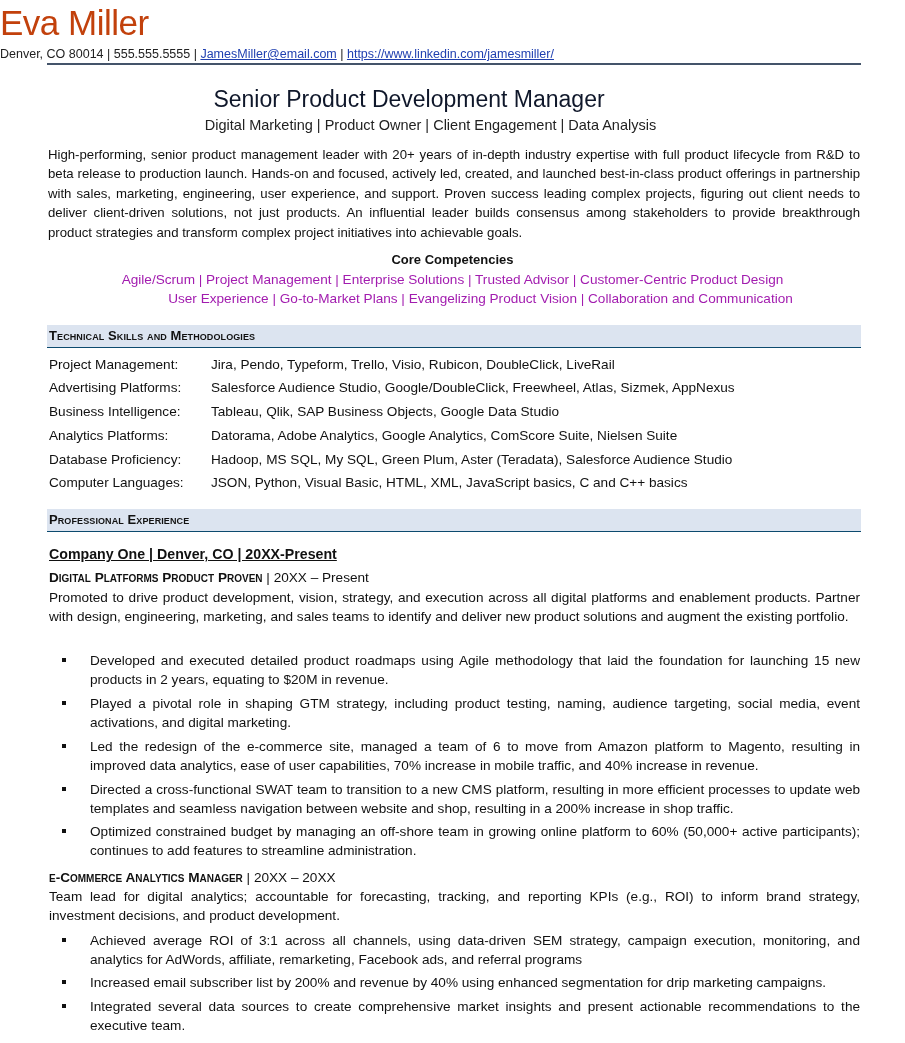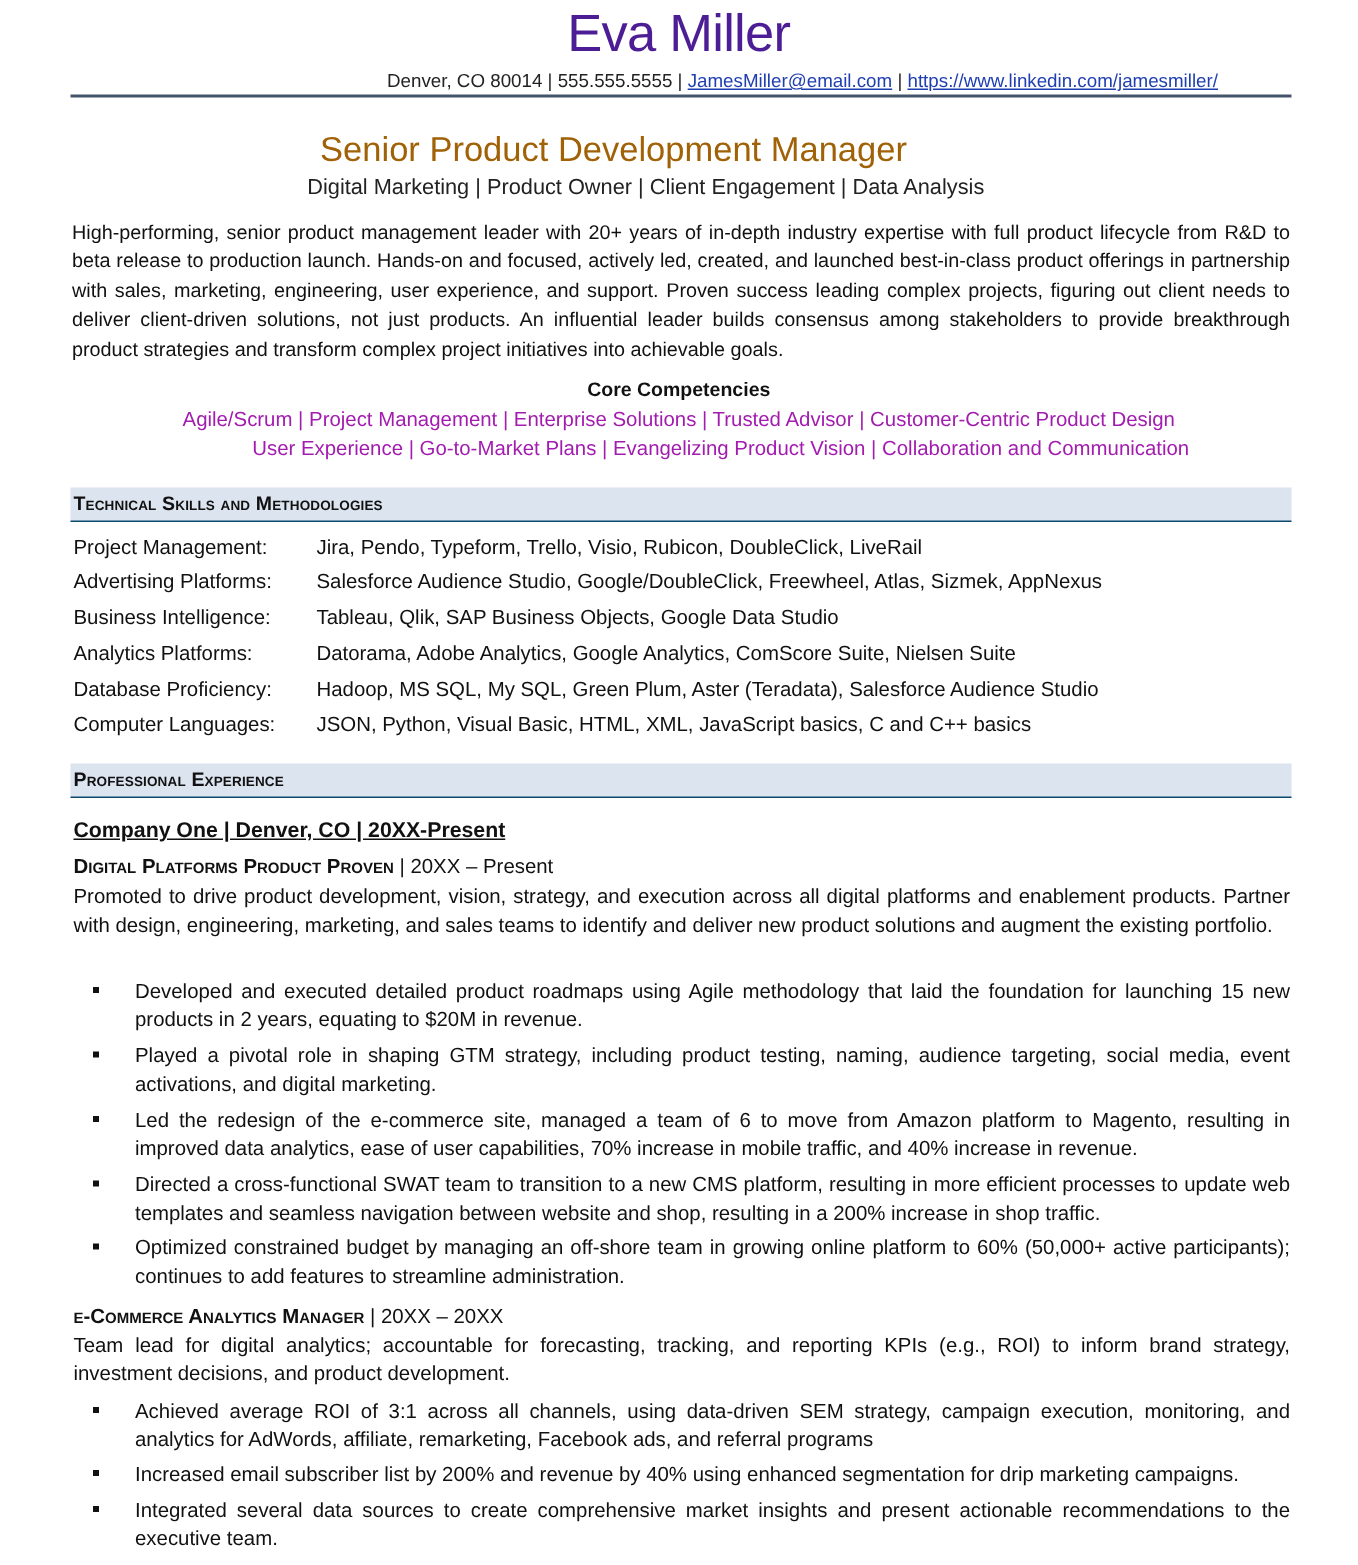--- a/index.html
+++ b/index.html
@@ -1,22 +1,22 @@
 <!DOCTYPE html>
 <html><head>
 <meta charset="utf-8">
 <style>
   html, body { margin: 0; padding: 0; background: #ffffff; }
   body { width: 905px; height: 1043px; overflow: hidden; font-family: "Liberation Sans", "DejaVu Sans", sans-serif; color: #111; }
   .page { position: relative; width: 905px; }
-  .name { position: absolute; top: 2px; left: 0; width: 905px; text-align: center; font-size: 35px; line-height: 42px; color: #4c1d95; letter-spacing: -0.5px; }
-  .contact { position: absolute; top: 46px; left: 0; width: 812px; text-align: right; font-size: 12.5px; line-height: 16px; color: #222; }
+  .name { position: absolute; top: 2px; left: 0; width: 905px; font-size: 35px; line-height: 42px; color: #c2410c; letter-spacing: -0.5px; }
+  .contact { position: absolute; top: 46px; left: 0; width: 812px; text-align: left; font-size: 12.5px; line-height: 16px; color: #222; }
   .contact a { color: #1f3fb0; text-decoration: underline; }
   .rule { position: absolute; left: 47px; width: 814px; height: 2px; background: #44546a; }
-  .headline { position: absolute; top: 85px; left: 0; width: 818px; text-align: center; font-size: 23px; line-height: 28px; color: #a16207; }
+  .headline { position: absolute; top: 85px; left: 0; width: 818px; text-align: center; font-size: 23px; line-height: 28px; color: #0f172a; }
   .subhead { position: absolute; top: 116px; left: 0; width: 861px; text-align: center; font-size: 14.5px; line-height: 18px; color: #222; }
   .summary { position: absolute; top: 145px; left: 48px; width: 812px; font-size: 13.2px; line-height: 19.4px; text-align: justify; color: #111; }
   .cc-title { position: absolute; top: 251px; left: 0; width: 905px; text-align: center; font-size: 13px; font-weight: bold; line-height: 18px; }
   .cc-line { position: absolute; left: 0; width: 905px; text-align: center; font-size: 13.6px; line-height: 19px; color: #a21caf; }
   .section-bar { position: absolute; left: 47px; width: 814px; height: 22px; background: #dce4f0; border-bottom: 1px solid #0c4a6e; }
   .section-bar span { position: absolute; left: 2px; top: 3px; font-size: 13px; font-weight: bold; font-variant: small-caps; letter-spacing: 0.1px; color: #111; }
   .skill-row { position: absolute; left: 49px; width: 812px; font-size: 13.6px; line-height: 18px; }
   .skill-label { position: absolute; left: 0; color: #111; white-space: nowrap; }
   .skill-value { position: absolute; left: 162px; white-space: nowrap; color: #111; }
   .company { position: absolute; top: 545px; left: 49px; font-size: 14.2px; font-weight: bold; text-decoration: underline; line-height: 18px; }

